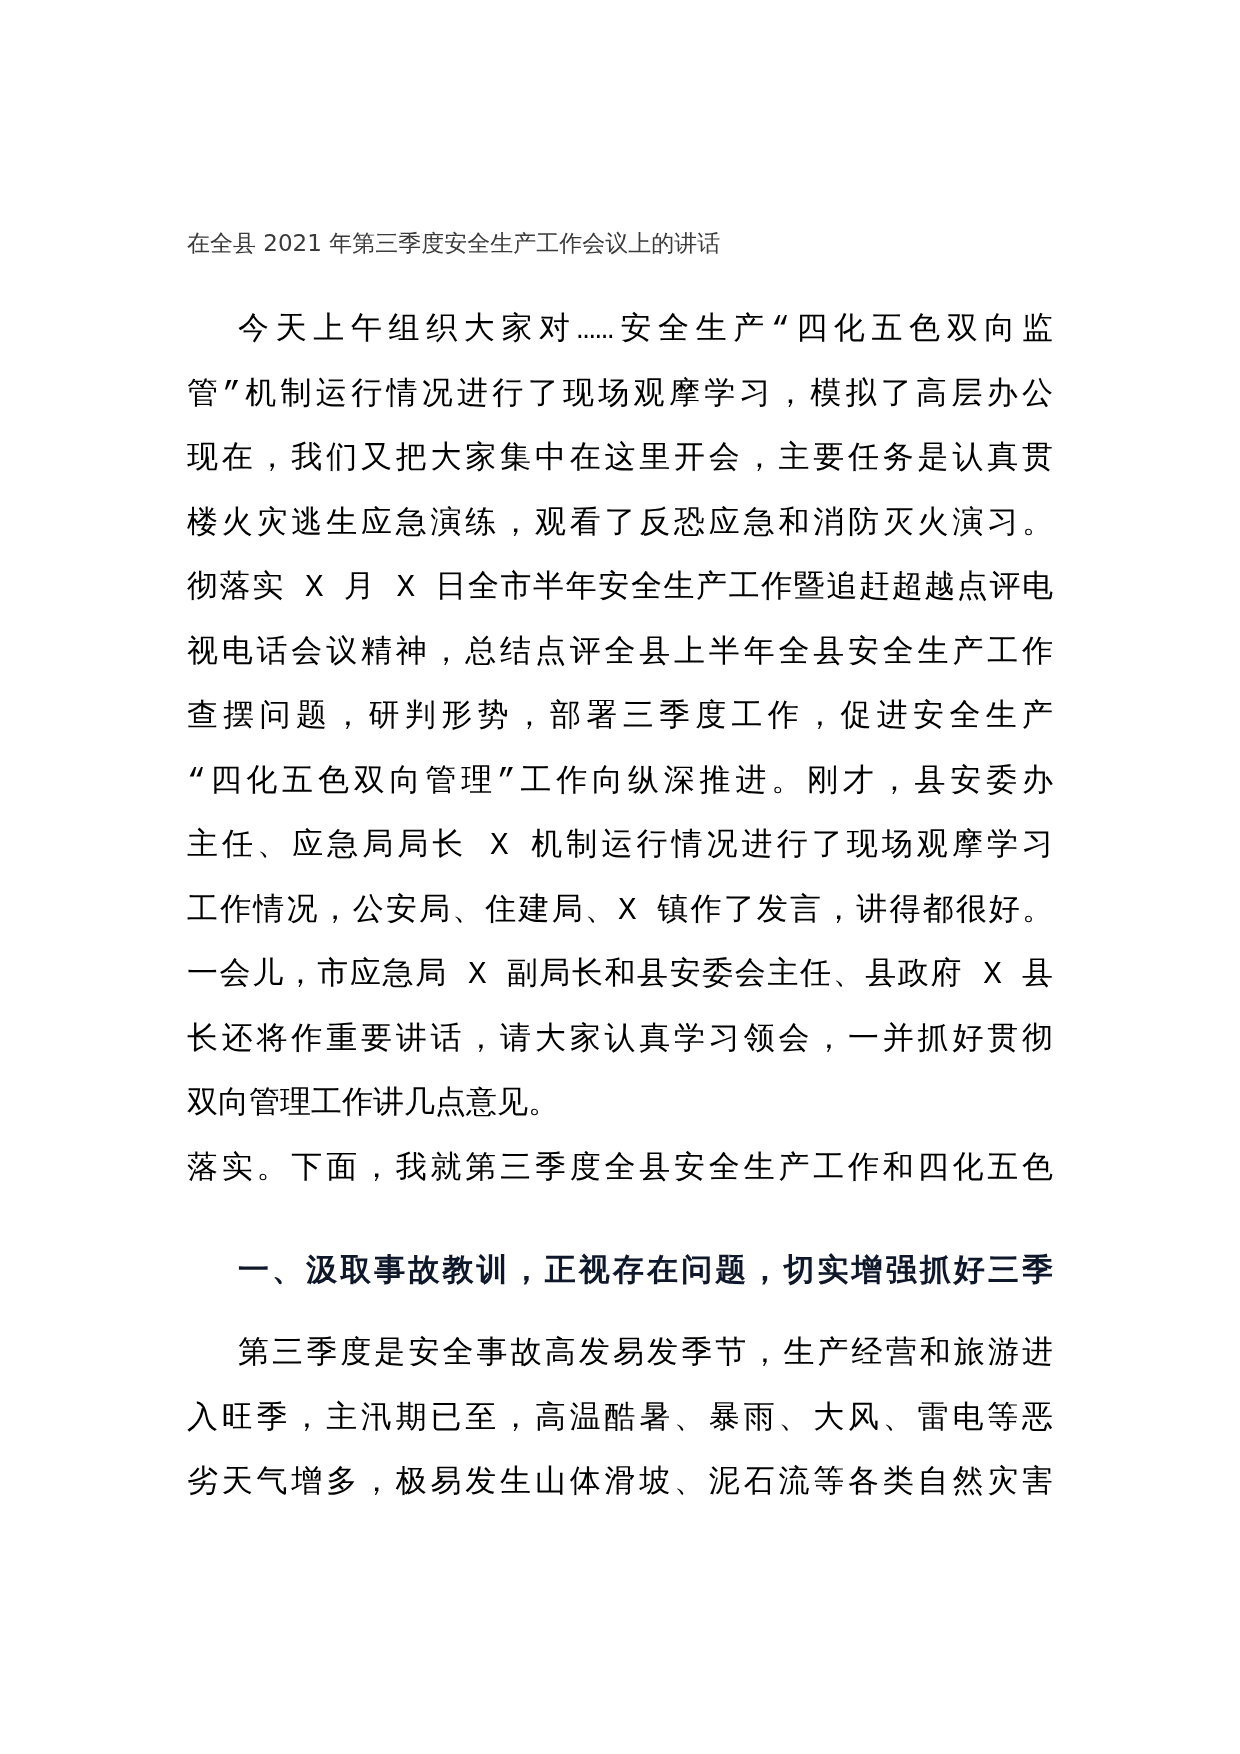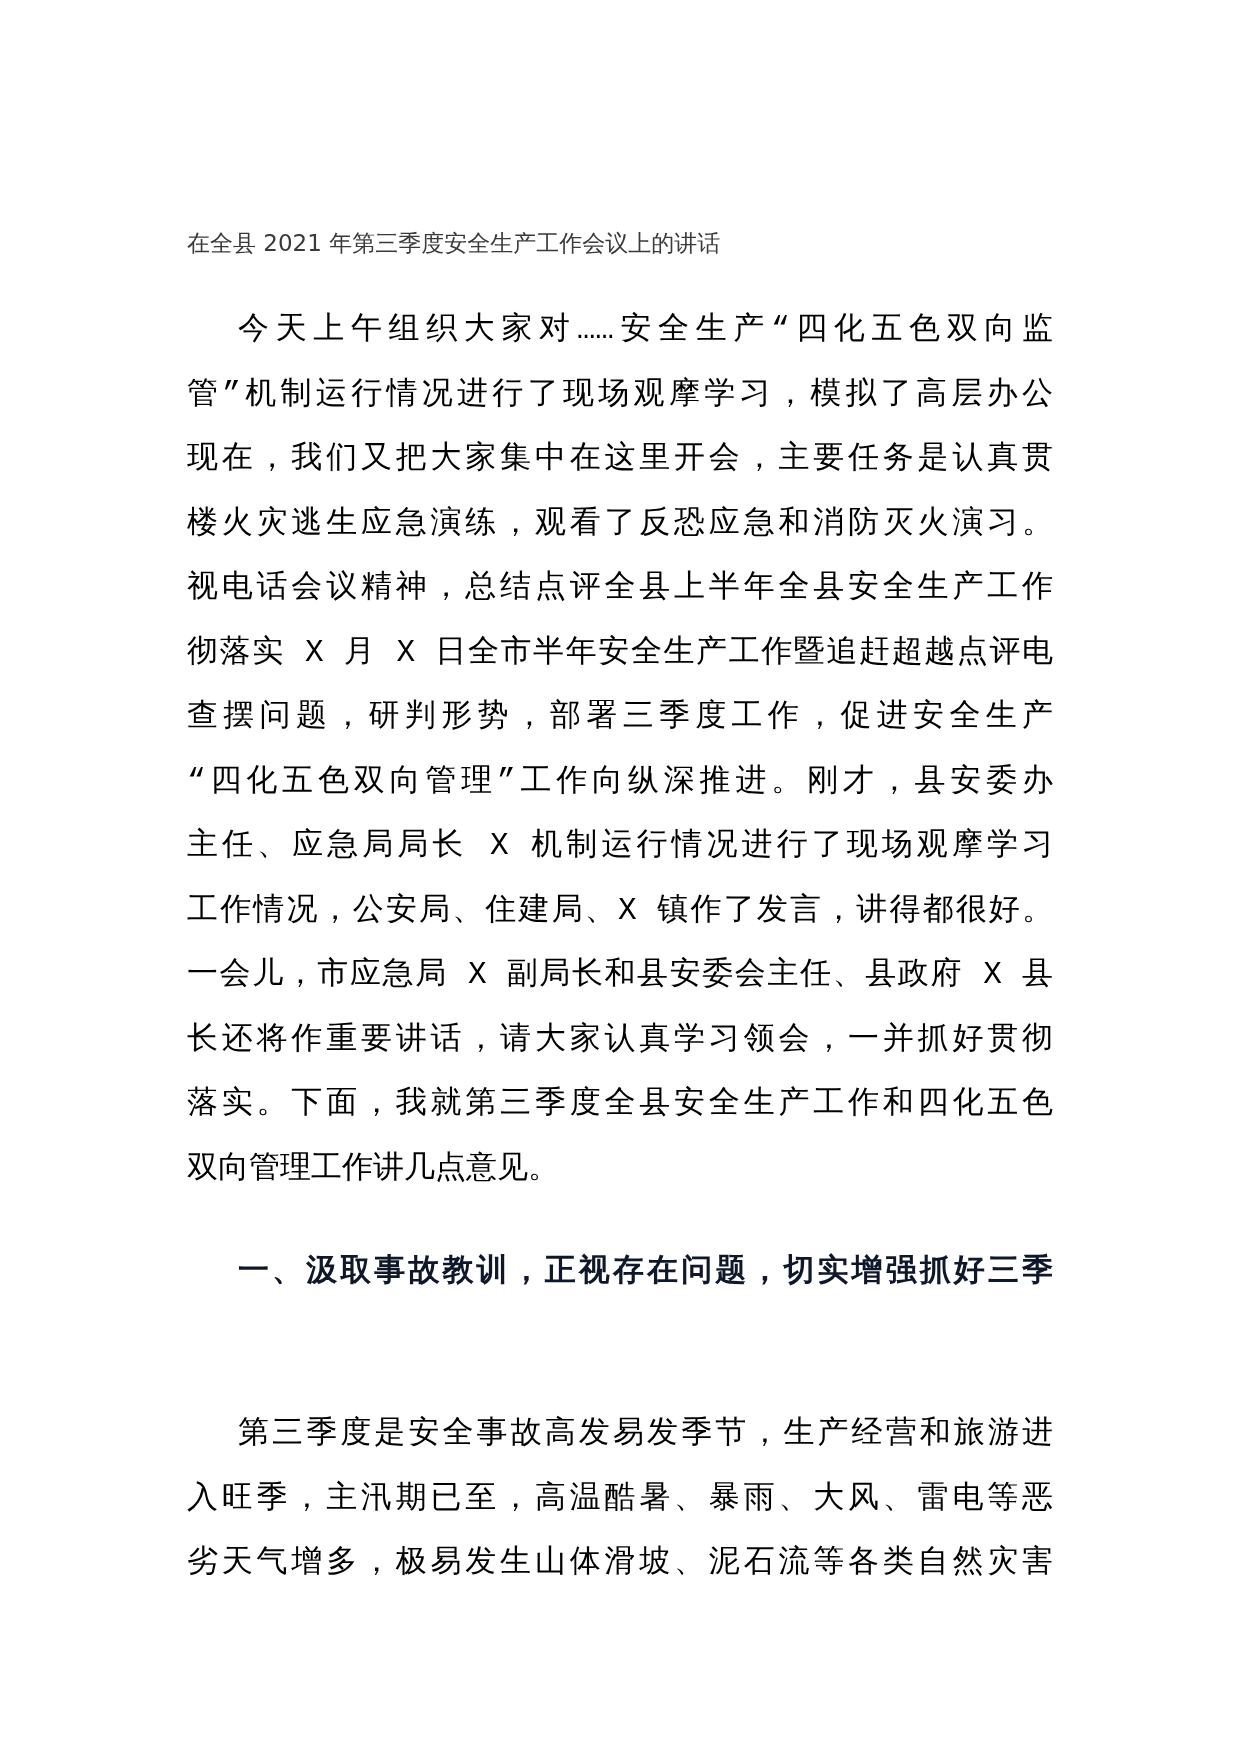--- a/index.html
+++ b/index.html
@@ -60,44 +60,44 @@
     .heading {
       position: absolute;
       left: 187px;
       top: 1237px;
       width: 866px;
       font-size: 31px;
       line-height: 64px;
       font-weight: bold;
       color: #0f172a;
     }
-    .para2 { top: 1402px; }
+    .para2 { top: 1322px; }
   </style>
 </head>
 <body>
 
 <div class="page">
 
   <div class="title">在全县 2021 年第三季度安全生产工作会议上的讲话</div>
 
   <div class="body-text para1">
     <span class="line indent">今天上午组织大家对……安全生产“四化五色双向监</span>
     <span class="line">管”机制运行情况进行了现场观摩学习，模拟了高层办公</span>
     <span class="line">现在，我们又把大家集中在这里开会，主要任务是认真贯</span>
     <span class="line">楼火灾逃生应急演练，观看了反恐应急和消防灭火演习。</span>
+    <span class="line">彻落实 X 月 X 日全市半年安全生产工作暨追赶超越点评电</span>
     <span class="line">视电话会议精神，总结点评全县上半年全县安全生产工作</span>
-    <span class="line">彻落实 X 月 X 日全市半年安全生产工作暨追赶超越点评电</span>
     <span class="line">查摆问题，研判形势，部署三季度工作，促进安全生产</span>
     <span class="line">“四化五色双向管理”工作向纵深推进。刚才，县安委办</span>
     <span class="line">主任、应急局局长 X 机制运行情况进行了现场观摩学习</span>
     <span class="line">工作情况，公安局、住建局、X 镇作了发言，讲得都很好。</span>
     <span class="line">一会儿，市应急局 X 副局长和县安委会主任、县政府 X 县</span>
     <span class="line">长还将作重要讲话，请大家认真学习领会，一并抓好贯彻</span>
+    <span class="line last">双向管理工作讲几点意见。</span>
     <span class="line">落实。下面，我就第三季度全县安全生产工作和四化五色</span>
-    <span class="line last">双向管理工作讲几点意见。</span>
   </div>
 
   <div class="heading">
     <span class="line indent" style="height:64px;">一、汲取事故教训，正视存在问题，切实增强抓好三季</span>
   </div>
 
   <div class="body-text para2">
     <span class="line indent">第三季度是安全事故高发易发季节，生产经营和旅游进</span>
     <span class="line">入旺季，主汛期已至，高温酷暑、暴雨、大风、雷电等恶</span>
     <span class="line">劣天气增多，极易发生山体滑坡、泥石流等各类自然灾害</span>

